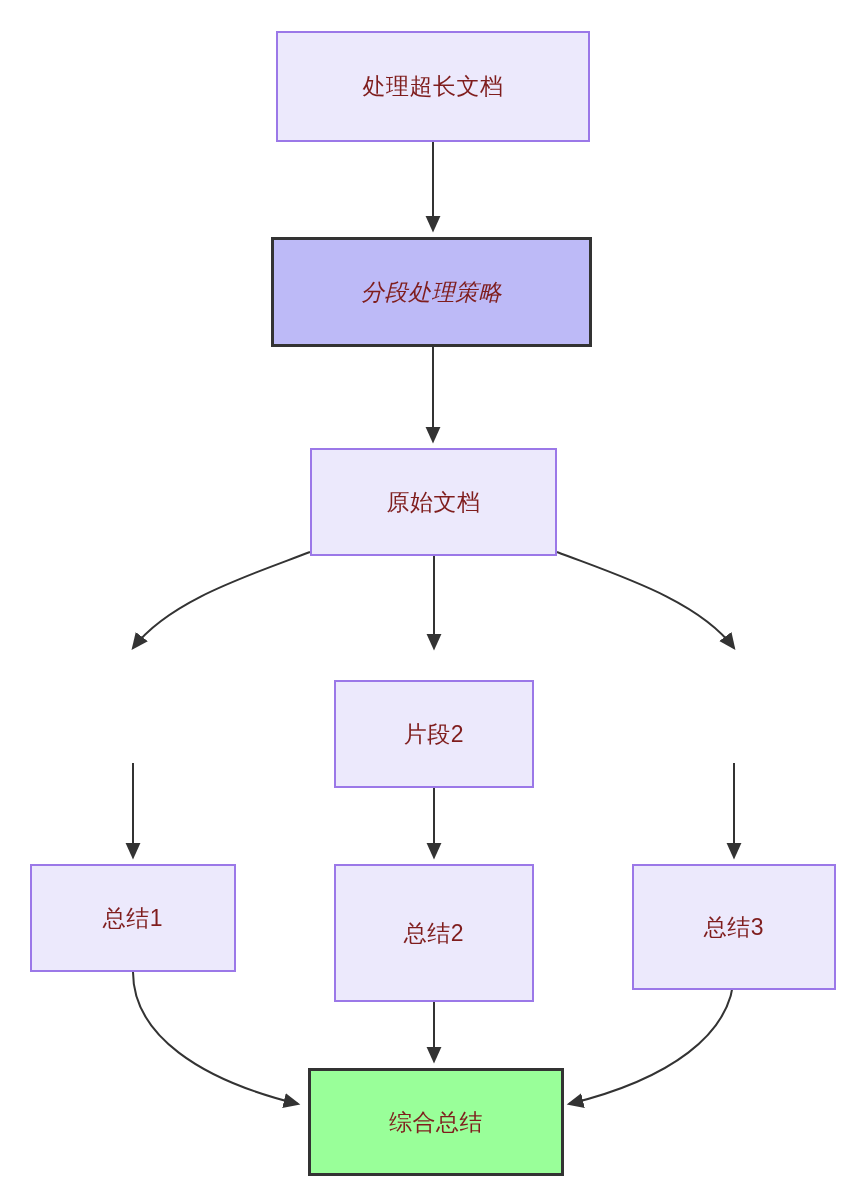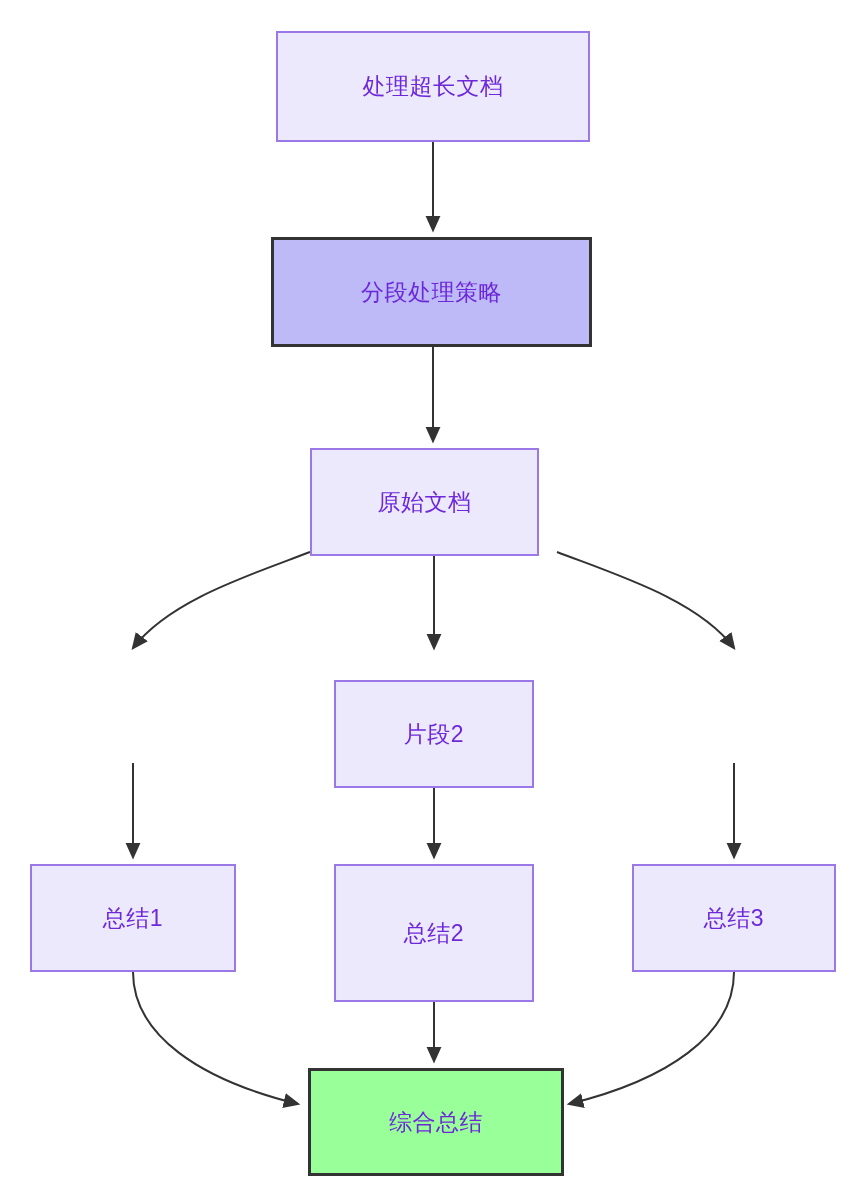--- a/index.html
+++ b/index.html
@@ -27,33 +27,34 @@
     height: 1196px;
     pointer-events: none;
   }
   .node {
     position: absolute;
     box-sizing: border-box;
     display: flex;
     align-items: center;
     justify-content: center;
     text-align: center;
-    color: #6d28d9;
+    color: #7f1d1d;
     font-size: 23px;
     line-height: 1.25;
     letter-spacing: 0.5px;
     font-weight: 400;
   }
   .node.default {
     background: #ece9fc;
     border: 2px solid #9b78e8;
   }
   .node.highlight {
     background: #bdbaf7;
     border: 3.5px solid #333333;
+    font-style: italic;
   }
   .node.terminal {
     background: #99ff99;
     border: 3.5px solid #333333;
   }
   .node-label {
     display: block;
     white-space: pre;
   }
 </style>
@@ -84,39 +85,39 @@
   </svg>
 
   <div class="node default" style="left: 276px; top: 31px; width: 314px; height: 111px;">
     <span class="node-label">处理超长文档</span>
   </div>
 
   <div class="node highlight" style="left: 271px; top: 237px; width: 321px; height: 110px;">
     <span class="node-label">分段处理策略</span>
   </div>
 
-  <div class="node default" style="left: 310px; top: 448px; width: 229px; height: 108px;">
+  <div class="node default" style="left: 310px; top: 448px; width: 247px; height: 108px;">
     <span class="node-label">原始文档</span>
   </div>
 
 
   <div class="node default" style="left: 334px; top: 680px; width: 200px; height: 108px; justify-content: center;">
     <span class="node-label">片段2</span>
   </div>
 
 
   <div class="node default" style="left: 30px; top: 864px; width: 206px; height: 108px;">
     <span class="node-label">总结1</span>
   </div>
 
   <div class="node default" style="left: 334px; top: 864px; width: 200px; height: 138px;">
     <span class="node-label">总结2</span>
   </div>
 
-  <div class="node default" style="left: 632px; top: 864px; width: 204px; height: 108px;">
+  <div class="node default" style="left: 632px; top: 864px; width: 204px; height: 126px;">
     <span class="node-label">总结3</span>
   </div>
 
   <div class="node terminal" style="left: 308px; top: 1068px; width: 256px; height: 108px;">
     <span class="node-label">综合总结</span>
   </div>
 
 </div>
 
 </body></html>

